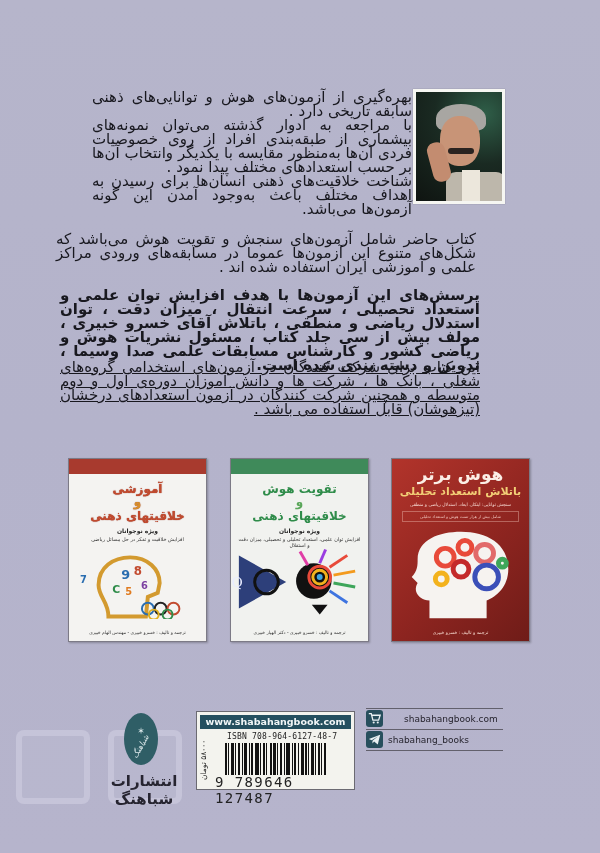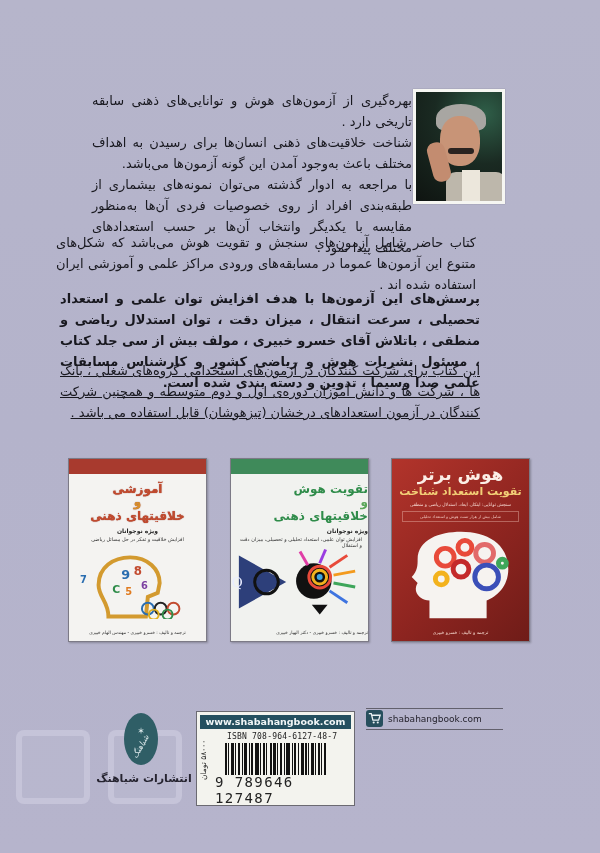--- a/index.html
+++ b/index.html
@@ -7,22 +7,22 @@
   body {
     background: linear-gradient(180deg, #b6b5cb 0%, #b4b3cb 50%, #b6b4cc 100%);
     font-family: "DejaVu Sans", sans-serif;
     position: relative;
     color: #1c1c24;
   }
   .blurb {
     position: absolute;
     direction: rtl;
     text-align: justify;
-    font-size: 13px;
-    line-height: 21px;
+    font-size: 15px;
+    line-height: 14px;
     color: #18181f;
   }
   .blurb p { margin: 0; }
   #intro { left: 92px; top: 90px; width: 320px; }
   #p2 { left: 56px; top: 232px; width: 420px; }
   #p3 { left: 60px; top: 288px; width: 420px; font-weight: bold; }
   #p4 { left: 60px; top: 360px; width: 420px; text-decoration: underline; }
 
   .author-photo {
     position: absolute; left: 413px; top: 89px; width: 92px; height: 115px;
@@ -43,21 +43,21 @@
 
   .book {
     position: absolute; top: 458px; width: 139px; height: 184px;
     border: 1px solid #7c7a86;
     box-shadow: 1px 1px 2px rgba(0,0,0,.25);
     overflow: hidden;
     text-align: center;
     direction: rtl;
   }
   .book-left { left: 68px; background: #f4f3f1; }
-  .book-mid { left: 230px; background: #f1f2ef; text-align: right; }
+  .book-mid { left: 230px; background: #f1f2ef; }
   .book-right { left: 391px; background: linear-gradient(135deg, #b2342b 0%, #8f2520 55%, #6f1c18 100%); }
   .book .band { height: 15px; width: 100%; }
   .book-left .band { background: #a83a2e; }
   .book-mid .band { background: #3f8a5a; }
   .book .title1 { font-size: 12px; font-weight: bold; margin-top: 8px; line-height: 14px; }
   .book .title2 { font-size: 12px; font-weight: bold; line-height: 13px; }
   .book .title3 { font-size: 12px; font-weight: bold; line-height: 14px; }
   .book .sub { font-size: 6px; font-weight: bold; margin-top: 4px; color: #222; }
   .book .sub2 { font-size: 5px; color: #333; margin-top: 2px; padding: 0 6px; }
   .book .credit { position: absolute; bottom: 6px; left: 0; width: 100%; font-size: 4.5px; color: #333; }
@@ -80,30 +80,30 @@
     border-radius: 50%;
     background: #2f5e66;
     color: #d9e6e8;
     display: flex; align-items: center; justify-content: center;
     flex-direction: column;
   }
   .publisher-logo .star { font-size: 9px; line-height: 9px; margin-bottom: 6px; }
   .publisher-logo .script { font-size: 8px; font-style: italic; transform: rotate(-60deg); }
   .publisher-name {
     position: absolute; left: 96px; top: 772px; width: 96px;
-    font-size: 11px; font-weight: bold; direction: rtl; text-align: center; color: #262430;
+    font-size: 15px; font-weight: bold; direction: rtl; text-align: center; color: #262430;
   }
   .ghost-square {
     position: absolute; top: 730px; width: 74px; height: 74px;
     border: 6px solid rgba(210,208,226,.55); border-radius: 8px;
     background: rgba(190,188,210,.35);
   }
   .barcode-box {
     position: absolute; left: 196px; top: 711px; width 0;
-    width: 159px; height: 95px; background: #f3f3ee;
+    width: 159px; height: 79px; background: #f3f3ee;
     border: 1px solid #6b6a72;
   }
   .barcode-url {
     position: absolute; left: 3px; top: 3px; width: 151px; height: 14px;
     background: #244f5f; color: #f1f6f7;
     font-family: "DejaVu Sans", sans-serif; font-weight: bold; font-size: 9.5px;
     line-height: 14px; text-align: center;
   }
   .isbn { position: absolute; left: 30px; top: 20px; font-family: "DejaVu Sans Mono", monospace; font-size: 8px; color: #222; letter-spacing: .2px; }
   .price-vert {
@@ -113,34 +113,34 @@
   }
   .bars { position: absolute; left: 28px; top: 31px; width: 125px; height: 32px; display: flex; align-items: stretch; }
   .bars span { display: block; background: #111; }
   .barnum { position: absolute; left: 18px; top: 62px; font-family: "DejaVu Sans Mono", monospace; font-size: 14px; color: #222; letter-spacing: 1.4px; }
 
   .contacts { position: absolute; left: 366px; top: 708px; width: 137px; }
   .contact-row {
     display: flex; align-items: center; height: 21.5px;
     border-bottom: 1.5px solid #62606c;
   }
-  .contact-row:first-child { border-top: 1.5px solid #62606c; }
+  .contact-row:first-child { border-top: 1.5px solid #62606c; gap: 16px; }
   .contact-icon {
     width: 17px; height: 17px; border-radius: 3px; background: #274f5d;
     display: flex; align-items: center; justify-content: center; margin-right: 5px; flex-shrink: 0;
   }
   .contact-text { font-size: 9px; color: #26242e; font-family: "DejaVu Sans", sans-serif; white-space: nowrap; }
 </style>
 </head>
 <body>
 
 <div class="blurb" id="intro">
   <p>بهره‌گیری از آزمون‌های هوش و توانایی‌های ذهنی سابقه تاریخی دارد .</p>
+  <p>با مراجعه به ادوار گذشته می‌توان نمونه‌های بیشماری از طبقه‌بندی افراد از روی خصوصیات فردی آن‌ها به‌منظور مقایسه با یکدیگر وانتخاب آن‌ها بر حسب استعدادهای مختلف پیدا نمود .</p>
   <p>شناخت خلاقیت‌های ذهنی انسان‌ها برای رسیدن به اهداف مختلف باعث به‌وجود آمدن این گونه آزمون‌ها می‌باشد.</p>
-  <p>با مراجعه به ادوار گذشته می‌توان نمونه‌های بیشماری از طبقه‌بندی افراد از روی خصوصیات فردی آن‌ها به‌منظور مقایسه با یکدیگر وانتخاب آن‌ها بر حسب استعدادهای مختلف پیدا نمود .</p>
 </div>
 
 <div class="author-photo">
   <div class="inner">
     <div class="vest"></div>
     <div class="shirt"></div>
     <div class="hair"></div>
     <div class="face"></div>
     <div class="mustache"></div>
     <div class="hand"></div>
@@ -204,21 +204,21 @@
       <line x1="90" y1="16" x2="96" y2="2" stroke="#9a3ee0"></line>
       <line x1="78" y1="18" x2="70" y2="4" stroke="#e03ea6"></line>
     </g>
     <polygon points="82,58 90,68 98,58" fill="#111"></polygon>
   </svg>
   <div class="credit">ترجمه و تالیف : خسرو خبیری - دکتر الهیار خبیری</div>
 </div>
 
 <div class="book book-right">
   <div class="title1">هوش برتر</div>
-  <div class="title2">تقویت استعداد شناخت</div>
+  <div class="title2">باتلاش استعداد تحلیلی</div>
   <div class="sub">سنجش توانایی: ابتکار، ابعاد، استدلال ریاضی و منطقی</div>
   <div class="sub2">شامل بیش از هزار تست هوش و استعداد تحلیلی</div>
   <svg class="art" viewBox="0 0 139 95">
     <path d="M38 92 L38 74 C24 72 22 62 26 56 L20 50 C26 44 26 38 26 32 C26 12 48 4 70 4 C96 4 118 16 118 42 C118 60 106 70 96 74 L96 92 Z" fill="#f6f3f0"></path>
     <g fill="none" stroke-width="5">
       <circle cx="54" cy="30" r="9" stroke="#e84a3a"></circle>
       <circle cx="74" cy="20" r="7" stroke="#e84a3a"></circle>
       <circle cx="70" cy="42" r="8" stroke="#c42a2a"></circle>
       <circle cx="94" cy="26" r="9" stroke="#e26a6a"></circle>
       <circle cx="96" cy="50" r="12" stroke="#3b4fb8"></circle>
@@ -281,13 +281,21 @@
   <div class="contact-row">
     <span class="contact-icon">
       <svg width="13" height="13" viewBox="0 0 16 16">
           <path d="M1 2h3l2 8h7l2-6H5" fill="none" stroke="#e9f1f3" stroke-width="1.6"></path>
           <circle cx="7" cy="13" r="1.3" fill="#e9f1f3"></circle>
           <circle cx="12" cy="13" r="1.3" fill="#e9f1f3"></circle>
         </svg>
     </span>
     <span class="contact-text">shabahangbook.com</span>
   </div>
+  <div class="contact-row">
+    <span class="contact-icon">
+      <svg width="13" height="13" viewBox="0 0 16 16">
+          <path d="M1 7.5 L15 2 L12 14 L7.5 10.5 L5.5 13 L5.5 9.5 L12.5 4 L4.5 9 Z" fill="#e9f1f3"></path>
+        </svg>
+    </span>
+    <span class="contact-text">shabahang_books</span>
+  </div>
 </div>
 
 </body></html>

